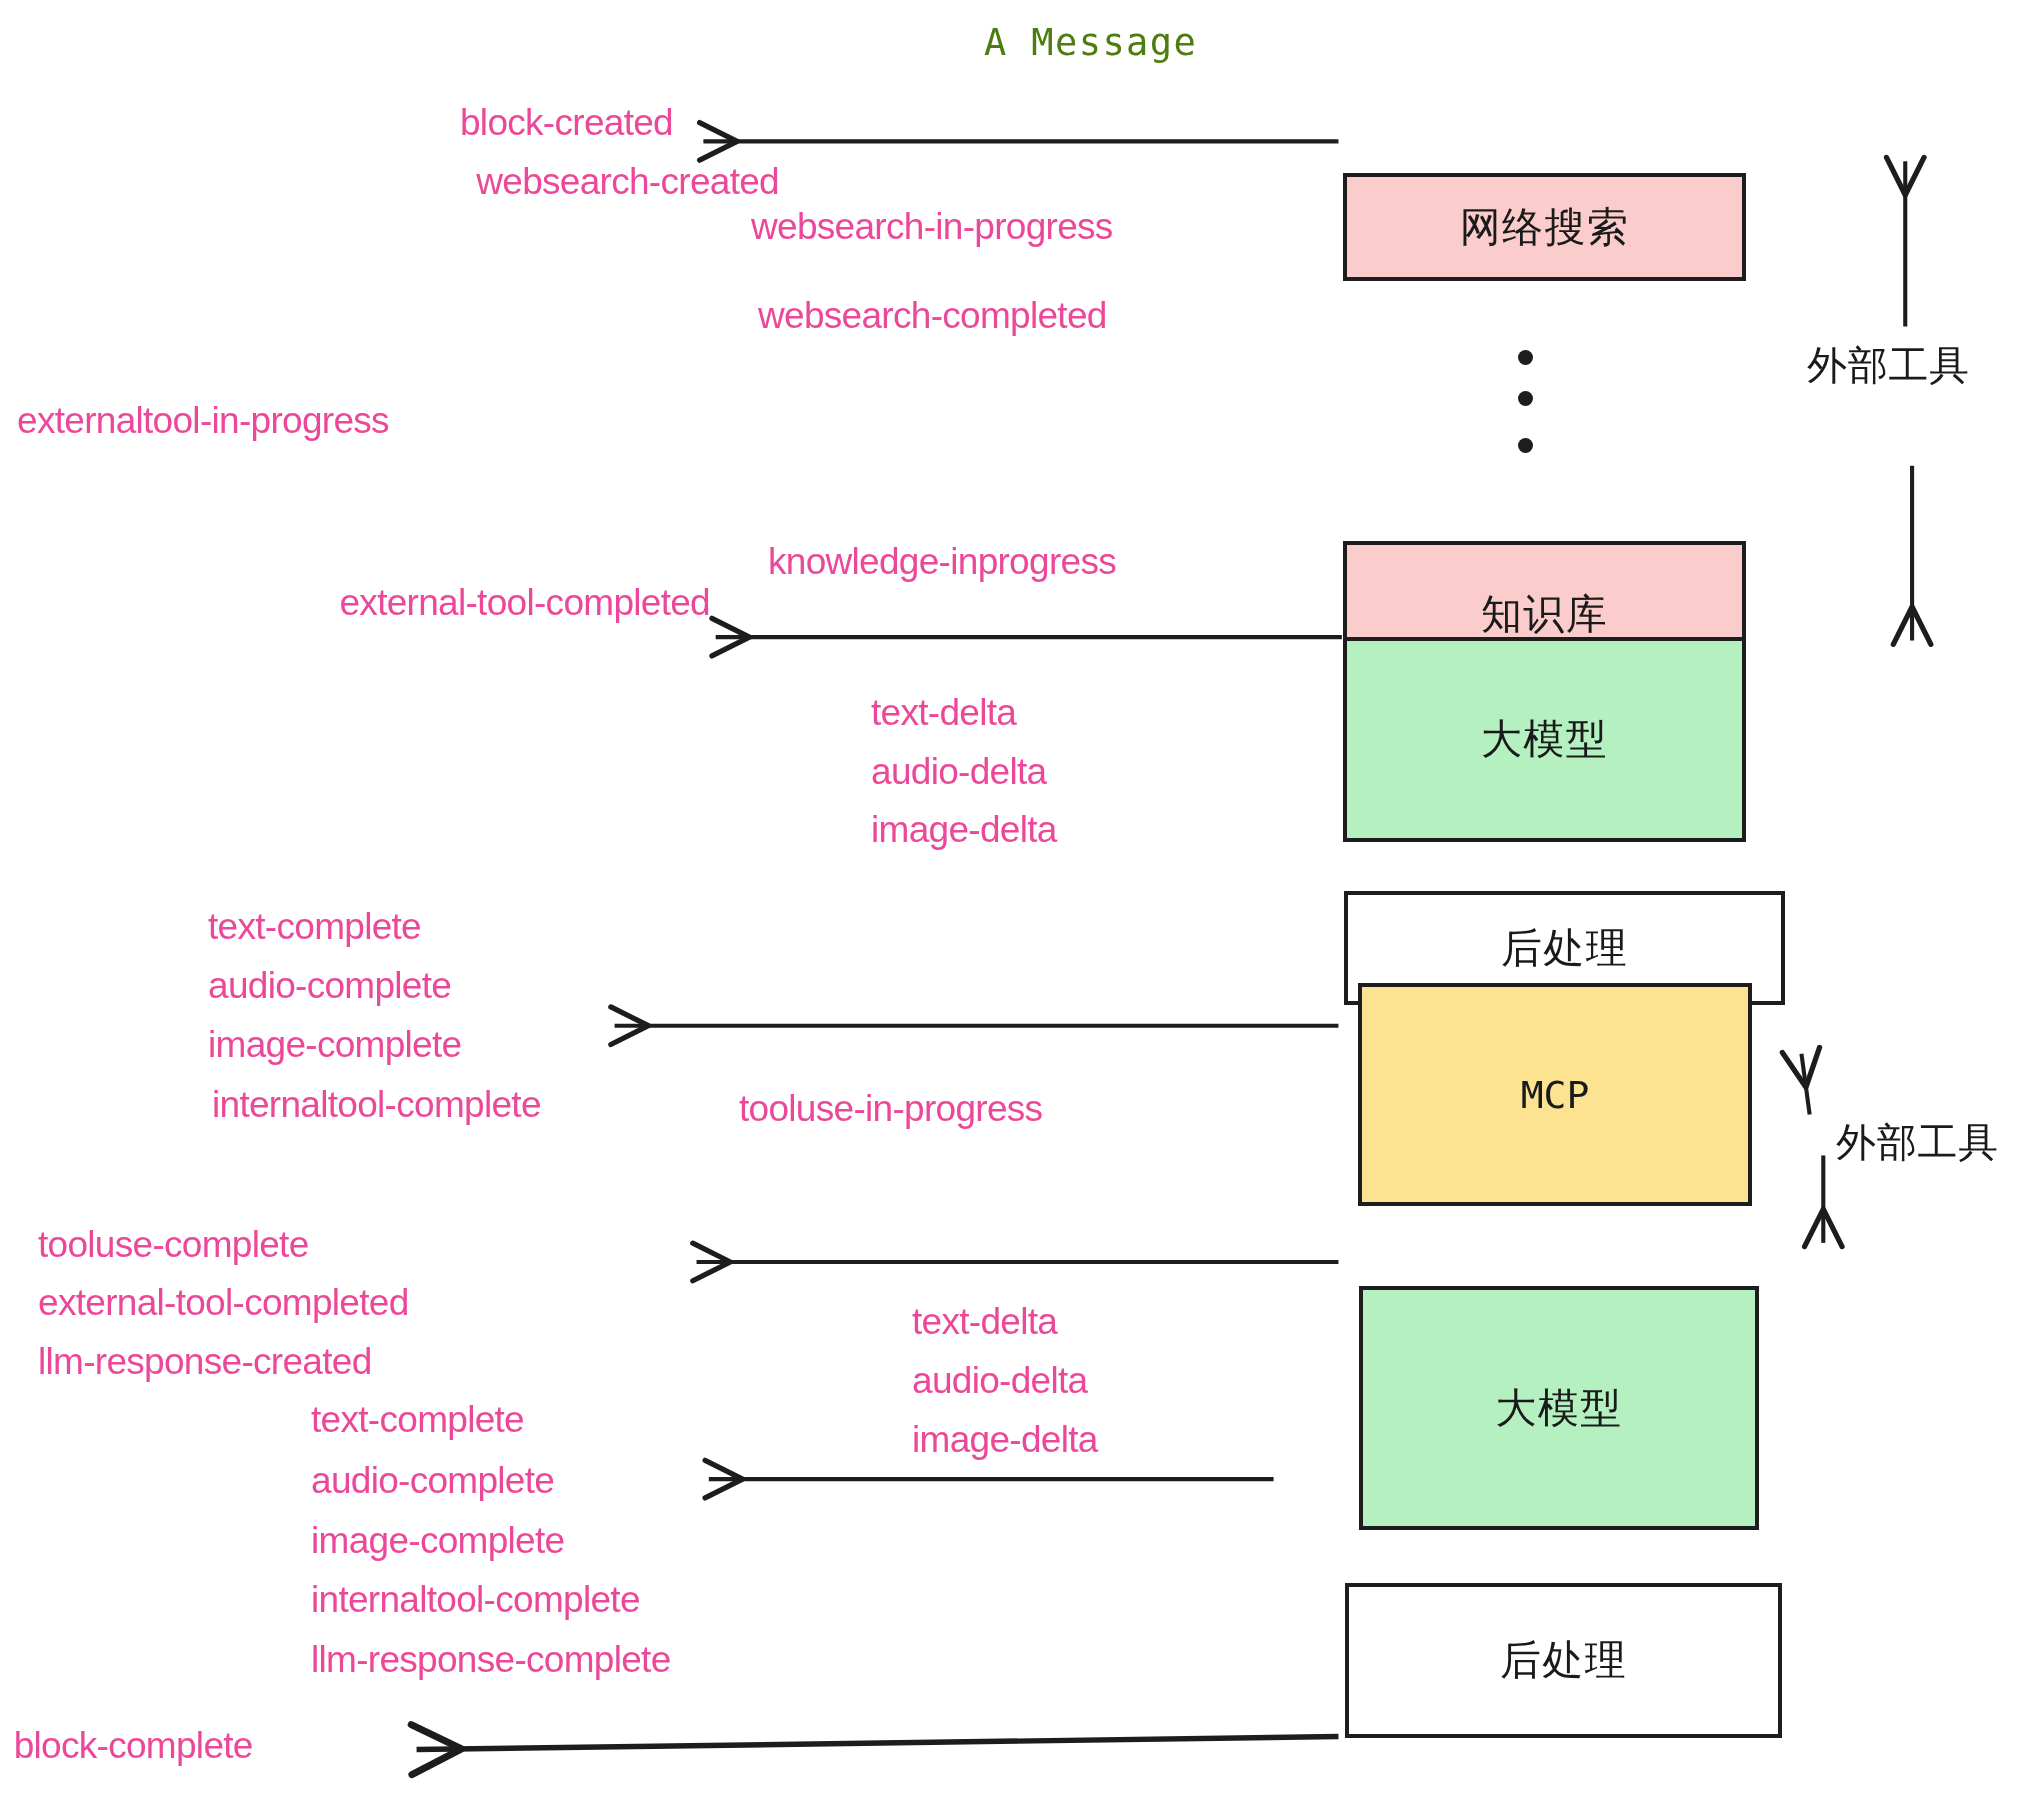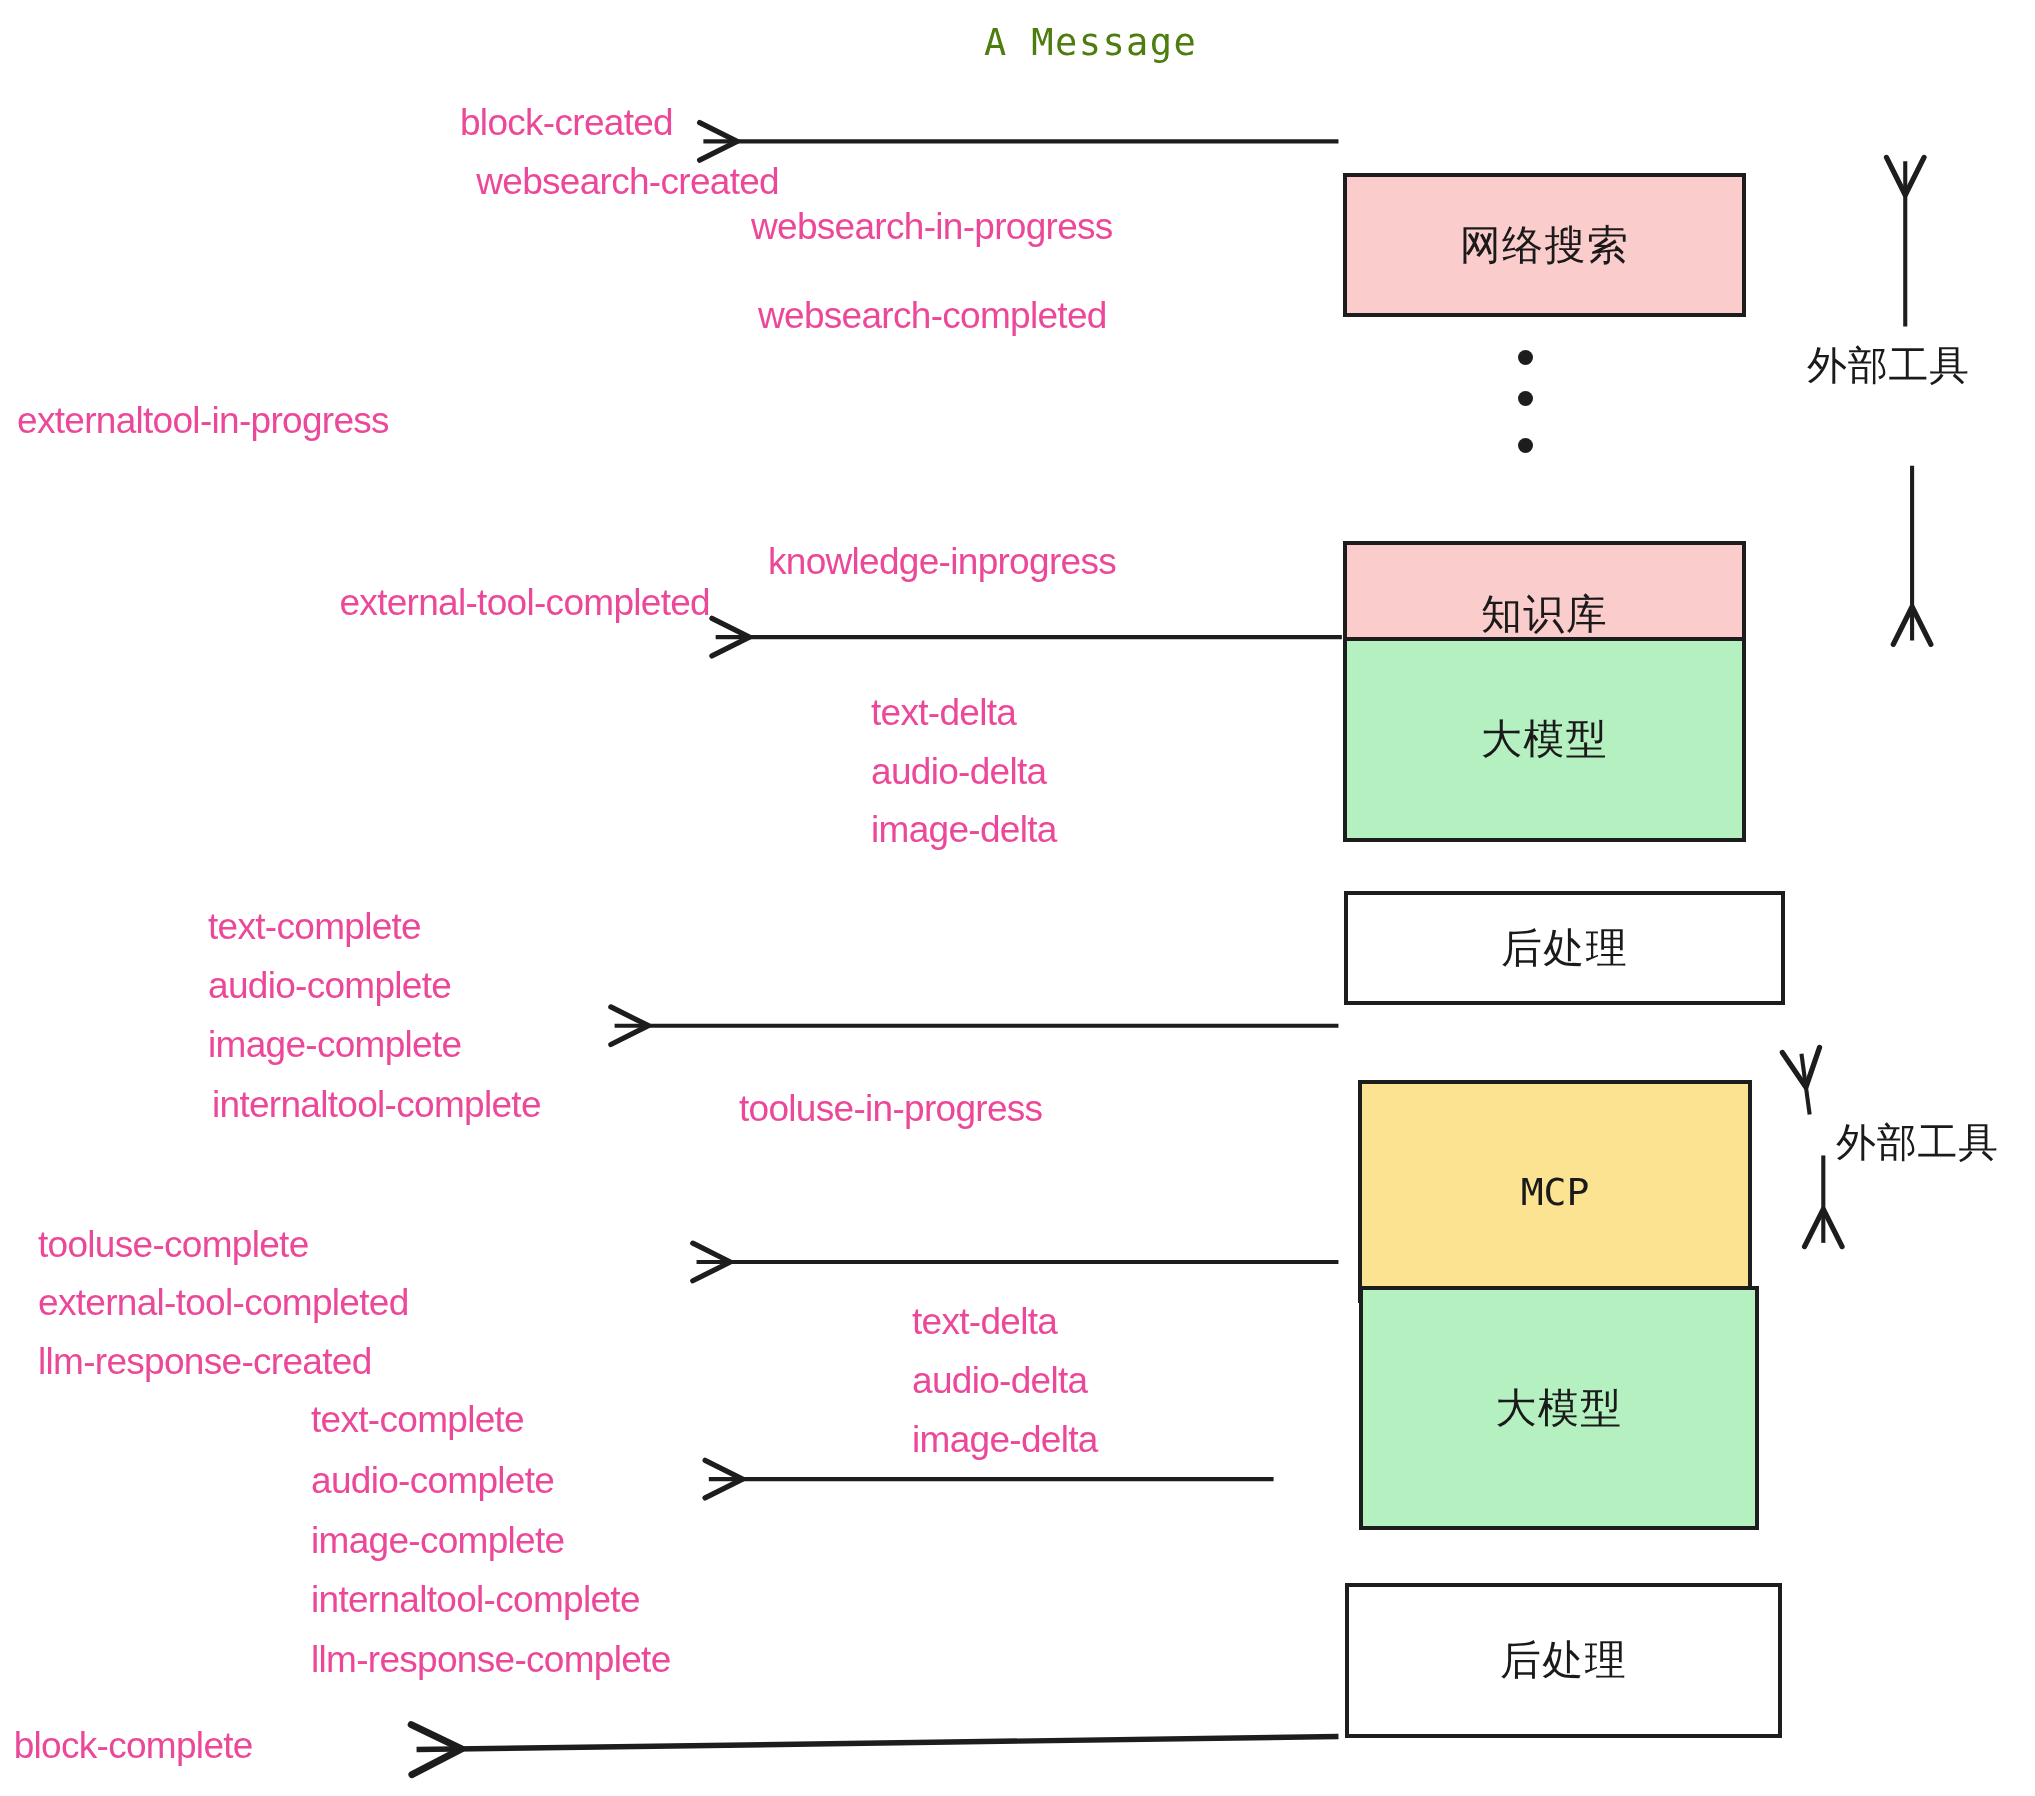--- a/index.html
+++ b/index.html
@@ -135,29 +135,29 @@
   <div class="lbl" style="left:912px; top:1362px;">audio-delta</div>
   <div class="lbl" style="left:912px; top:1421px;">image-delta</div>
 
   <div class="lbl" style="left:311px; top:1401px;">text-complete</div>
   <div class="lbl" style="left:311px; top:1462px;">audio-complete</div>
   <div class="lbl" style="left:311px; top:1522px;">image-complete</div>
   <div class="lbl" style="left:311px; top:1581px;">internaltool-complete</div>
   <div class="lbl" style="left:311px; top:1641px;">llm-response-complete</div>
   <div class="lbl" style="left:13.7px; top:1727px;">block-complete</div>
 
-  <div class="nodebox" style="left:1343px; top:173px; width:403px; height:144px; background:#FBCCCC;">网络搜索</div>
+  <div class="nodebox" style="left:1343px; top:173px; width:403px; height:108px; background:#FBCCCC;">网络搜索</div>
 
   <div class="nodebox" style="left:1343px; top:509px; width:403px; height:147px; background:#FBCCCC;margin-top:32px;">知识库</div>
 
   <div class="nodebox" style="left:1343px; top:637px; width:403px; height:205px; background:#B4F0C0;">大模型</div>
 
   <div class="nodebox" style="left:1344px; top:891px; width:441px; height:114px; background:#FFFFFF;">后处理</div>
 
-  <div class="nodebox mono" style="left:1358px; top:1080px; width:394px; height:223px; background:#FBE392;">MCP</div>
+  <div class="nodebox mono" style="left:1358px; top:983px; width:394px; height:223px; background:#FBE392;">MCP</div>
 
   <div class="nodebox" style="left:1359px; top:1286px; width:400px; height:244px; background:#B4F0C0;">大模型</div>
 
   <div class="nodebox" style="left:1345px; top:1583px; width:437px; height:155px; background:#FFFFFF;">后处理</div>
 
   <div class="dot" style="left:1518px; top:350px;"></div>
   <div class="dot" style="left:1518px; top:391px;"></div>
   <div class="dot" style="left:1518px; top:438px;"></div>
 
   <div class="sidelabel" style="left:1807px; top:338px;">外部工具</div>

